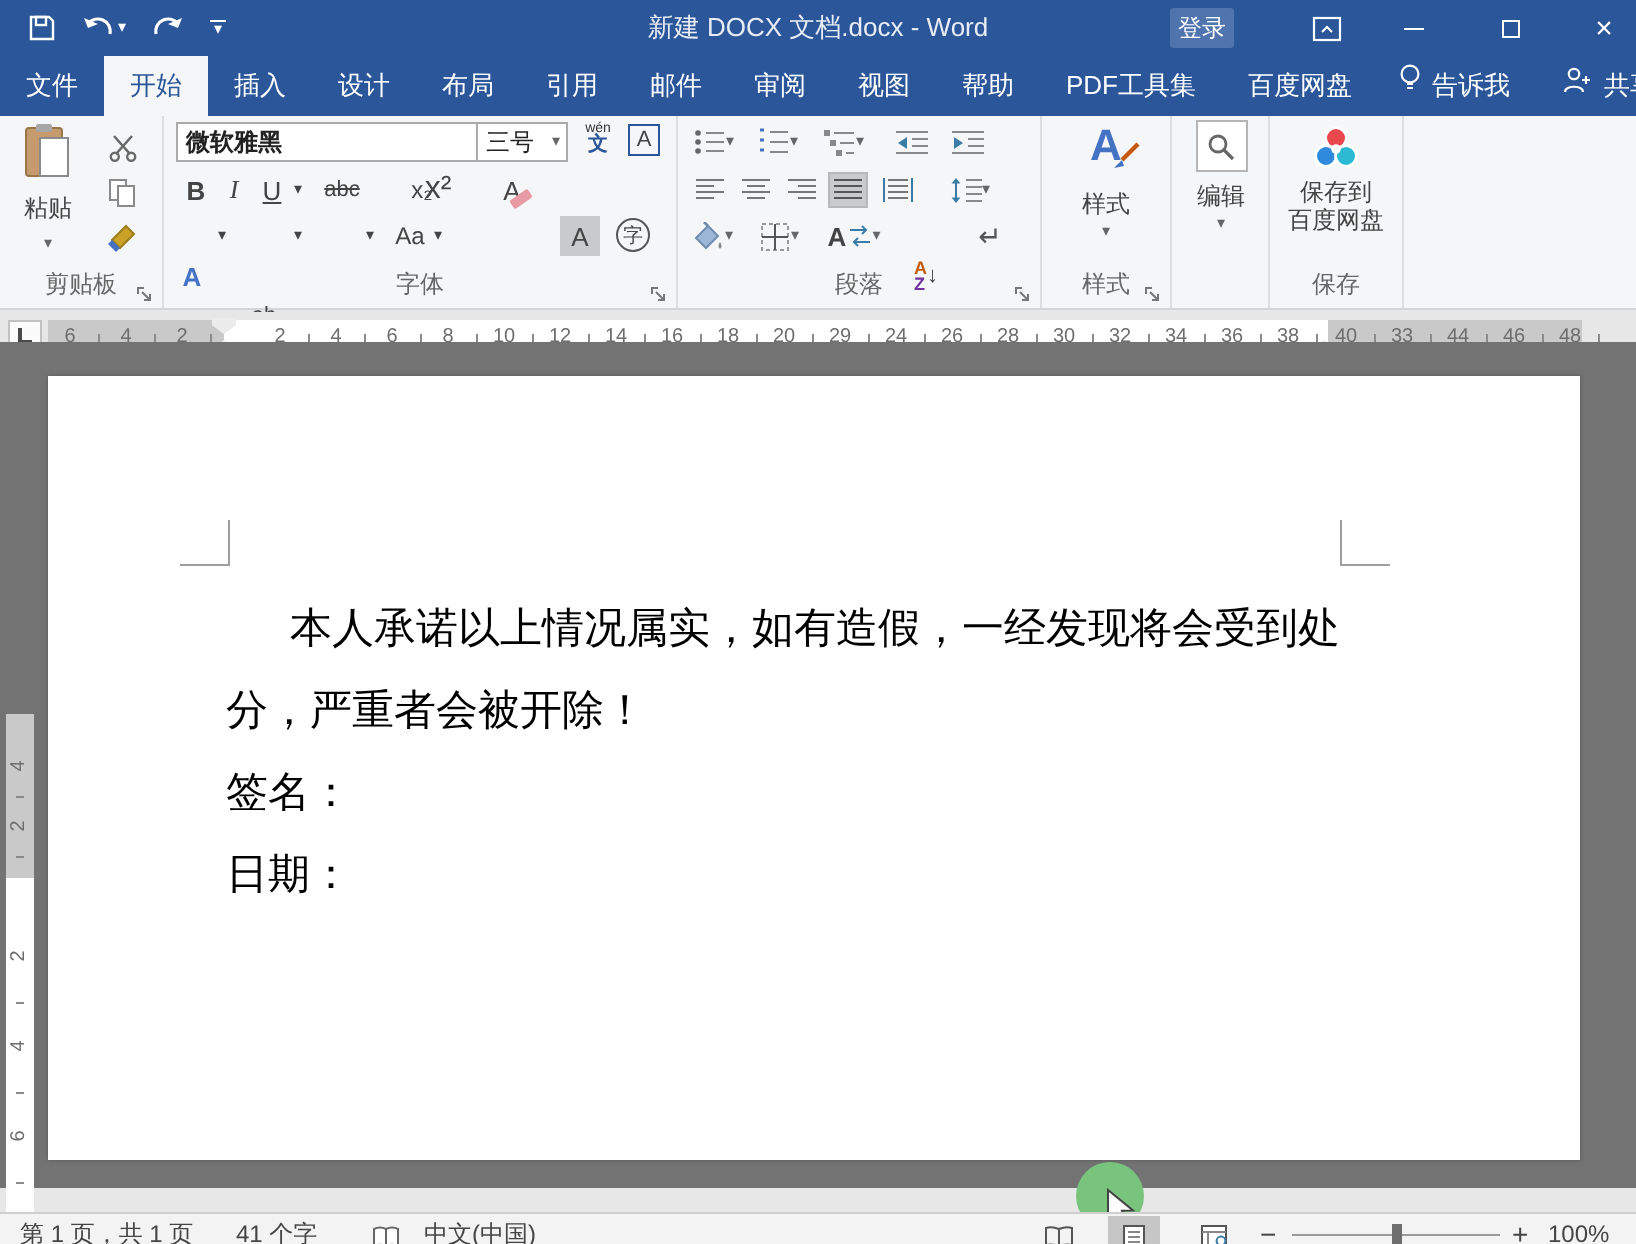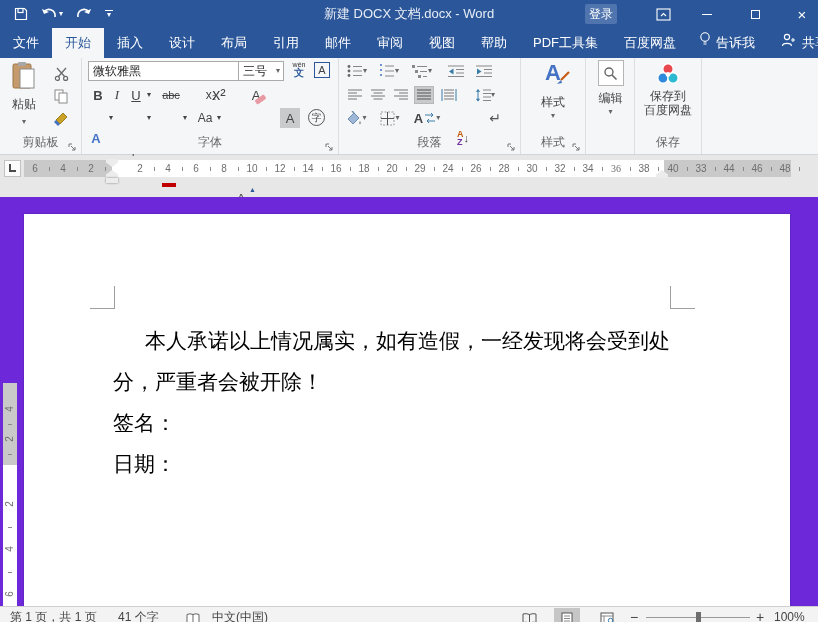--- a/index.html
+++ b/index.html
@@ -78,21 +78,21 @@
   .vruler { position:absolute; left:3px; top:186px; width:14px; height:406px; background:#fff; }
   .vruler .gray { position:absolute; top:0; left:0; width:14px; height:82px; background:#c9c9c9; }
   .vruler .rnum { left:50%; top:auto; transform:translate(-50%,-50%) rotate(-90deg); line-height:14px; }
   .vruler .rtick { left:5px; width:4px; height:1px; }
   .marker { position:absolute; background:#ececec; filter:drop-shadow(0 0 1px #808080); }
   .m-down { width:12px; height:8px; clip-path:polygon(0 0,100% 0,100% 45%,50% 100%,0 45%); }
   .m-up { width:12px; height:8px; clip-path:polygon(50% 0,100% 55%,100% 100%,0 100%,0 55%); }
   .m-box { width:12px; height:5px; }
 
   
-  .workspace { position:absolute; top:197px; left:0; width:818px; height:423px; background:#6d28d9; }
+  .workspace { position:absolute; top:171px; left:0; width:818px; height:423px; background:#737373; }
   .page { position:absolute; left:24px; top:17px; width:766px; height:392px; background:#fff; box-shadow:0 0 2px rgba(0,0,0,.25); }
   .cmark-l { position:absolute; left:66px; top:72px; width:25px; height:23px; border-right:1px solid #9f9f9f; border-bottom:1px solid #9f9f9f; }
   .cmark-r { position:absolute; left:646px; top:72px; width:25px; height:23px; border-left:1px solid #9f9f9f; border-bottom:1px solid #9f9f9f; }
   .doctext { position:absolute; left:89px; top:106px; width:560px; font-size:21px; line-height:41px; color:#000; }
   .doctext .ln0 { text-indent:32px; }
   .cursor-hl { position:absolute; left:538px; top:410px; width:34px; height:34px; border-radius:50%; background:#79c47c; }
   .cursor { position:absolute; left:553px; top:423px; }
 
   
   .statusbar { position:absolute; top:606px; left:0; width:818px; height:22px; background:#f3f3f3;
@@ -217,21 +217,21 @@
     <div class="glabel">剪贴板</div>
     <span class="launcher">
       <svg width="9" height="9" viewBox="0 0 9 9">
           <path d="M1 4V1h3" fill="none" stroke="#777"></path>
           <path d="M3 3l4 4M7 4v3H4" fill="none" stroke="#777"></path>
         </svg>
     </span>
   </div>
 
   <div class="group" style="width:257px;">
-    <div class="combo" style="left:6px;width:162px;">
+    <div class="combo" style="left:6px;width:162px;font-weight:bold;">
       <span class="val">微软雅黑</span>
       <span class="dd">▾</span>
     </div>
     <div class="combo" style="left:156px;width:46px;">
       <span class="val">三号</span>
       <span class="dd">▾</span>
     </div>
     <span class="icbtn wen" style="left:206px;top:3px;width:22px;height:20px;display:block;">
       <span class="t">wén</span>
       <span class="b">文</span>
@@ -502,21 +502,21 @@
       <span class="rnum" style="left: 452px;">26</span>
       <i class="rtick" style="left: 466px;"></i>
       <span class="rnum" style="left: 480px;">28</span>
       <i class="rtick" style="left: 494px;"></i>
       <span class="rnum" style="left: 508px;">30</span>
       <i class="rtick" style="left: 522px;"></i>
       <span class="rnum" style="left: 536px;">32</span>
       <i class="rtick" style="left: 550px;"></i>
       <span class="rnum" style="left: 564px;">34</span>
       <i class="rtick" style="left: 578px;"></i>
-      <span class="rnum" style="left: 592px; font-family: Liberation Serif, serif;">36</span>
+      <span class="rnum" style="left: 592px;">36</span>
       <i class="rtick" style="left: 606px;"></i>
       <span class="rnum" style="left: 620px;">38</span>
       <i class="rtick" style="left: 634px;"></i>
       <span class="rnum" style="left: 649px;">40</span>
       <i class="rtick" style="left: 663px;"></i>
       <span class="rnum" style="left: 677px;">33</span>
       <i class="rtick" style="left: 691px;"></i>
       <span class="rnum" style="left: 705px;">44</span>
       <i class="rtick" style="left: 719px;"></i>
       <span class="rnum" style="left: 733px; text-align: center;">46</span>

